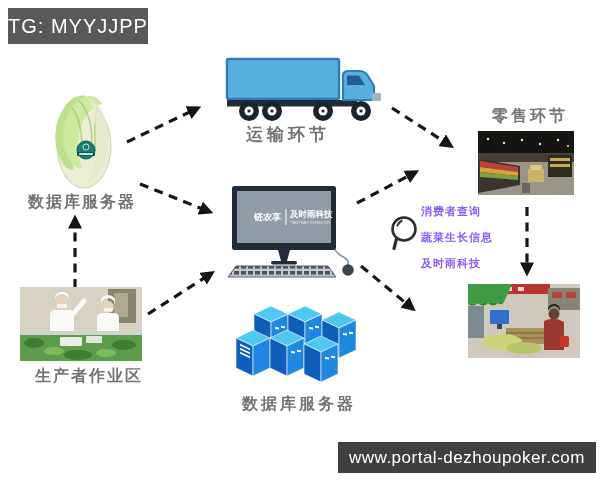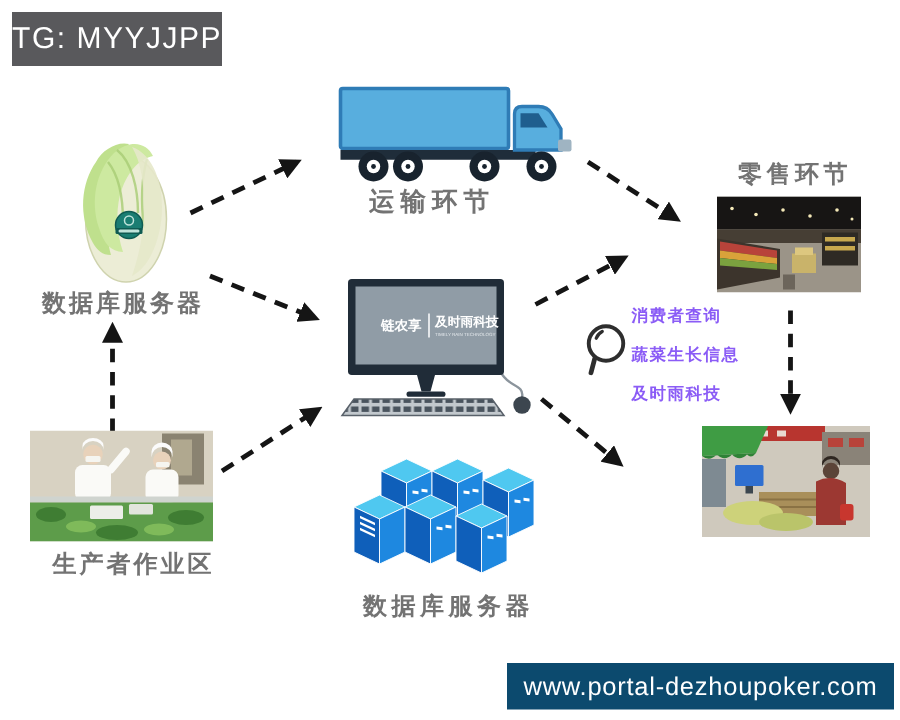--- a/index.html
+++ b/index.html
@@ -1,21 +1,21 @@
 <!DOCTYPE html>
 <html><head>
 <meta charset="utf-8">
 <style>
   html,body{margin:0;padding:0;background:#fff;}
   #canvas{position:relative;width:600px;height:480px;background:#ffffff;overflow:hidden;
           font-family:"Liberation Sans","DejaVu Sans",sans-serif;}
   .abs{position:absolute;}
   .badge{background:#59595c;color:#fff;display:flex;align-items:center;justify-content:center;
          font-size:20px;letter-spacing:1px;}
-  .wm{background:#0c4a6e;color:#fff;display:flex;align-items:center;justify-content:center;
+  .wm{background:#404040;color:#fff;display:flex;align-items:center;justify-content:center;
       font-size:17px;letter-spacing:.5px;text-align:right;}
   .cnlabel{font-family:Liberation Mono, monospace;font-weight:bold;color:#737373;
            text-align:center;white-space:nowrap;}
   .query{font-family:"Liberation Serif","DejaVu Serif",serif;font-weight:bold;color:#8b5cf6;
          font-size:11px;line-height:26px;white-space:nowrap;letter-spacing:1px;}
   svg{display:block;}
 </style>
 </head>
 <body>
 

